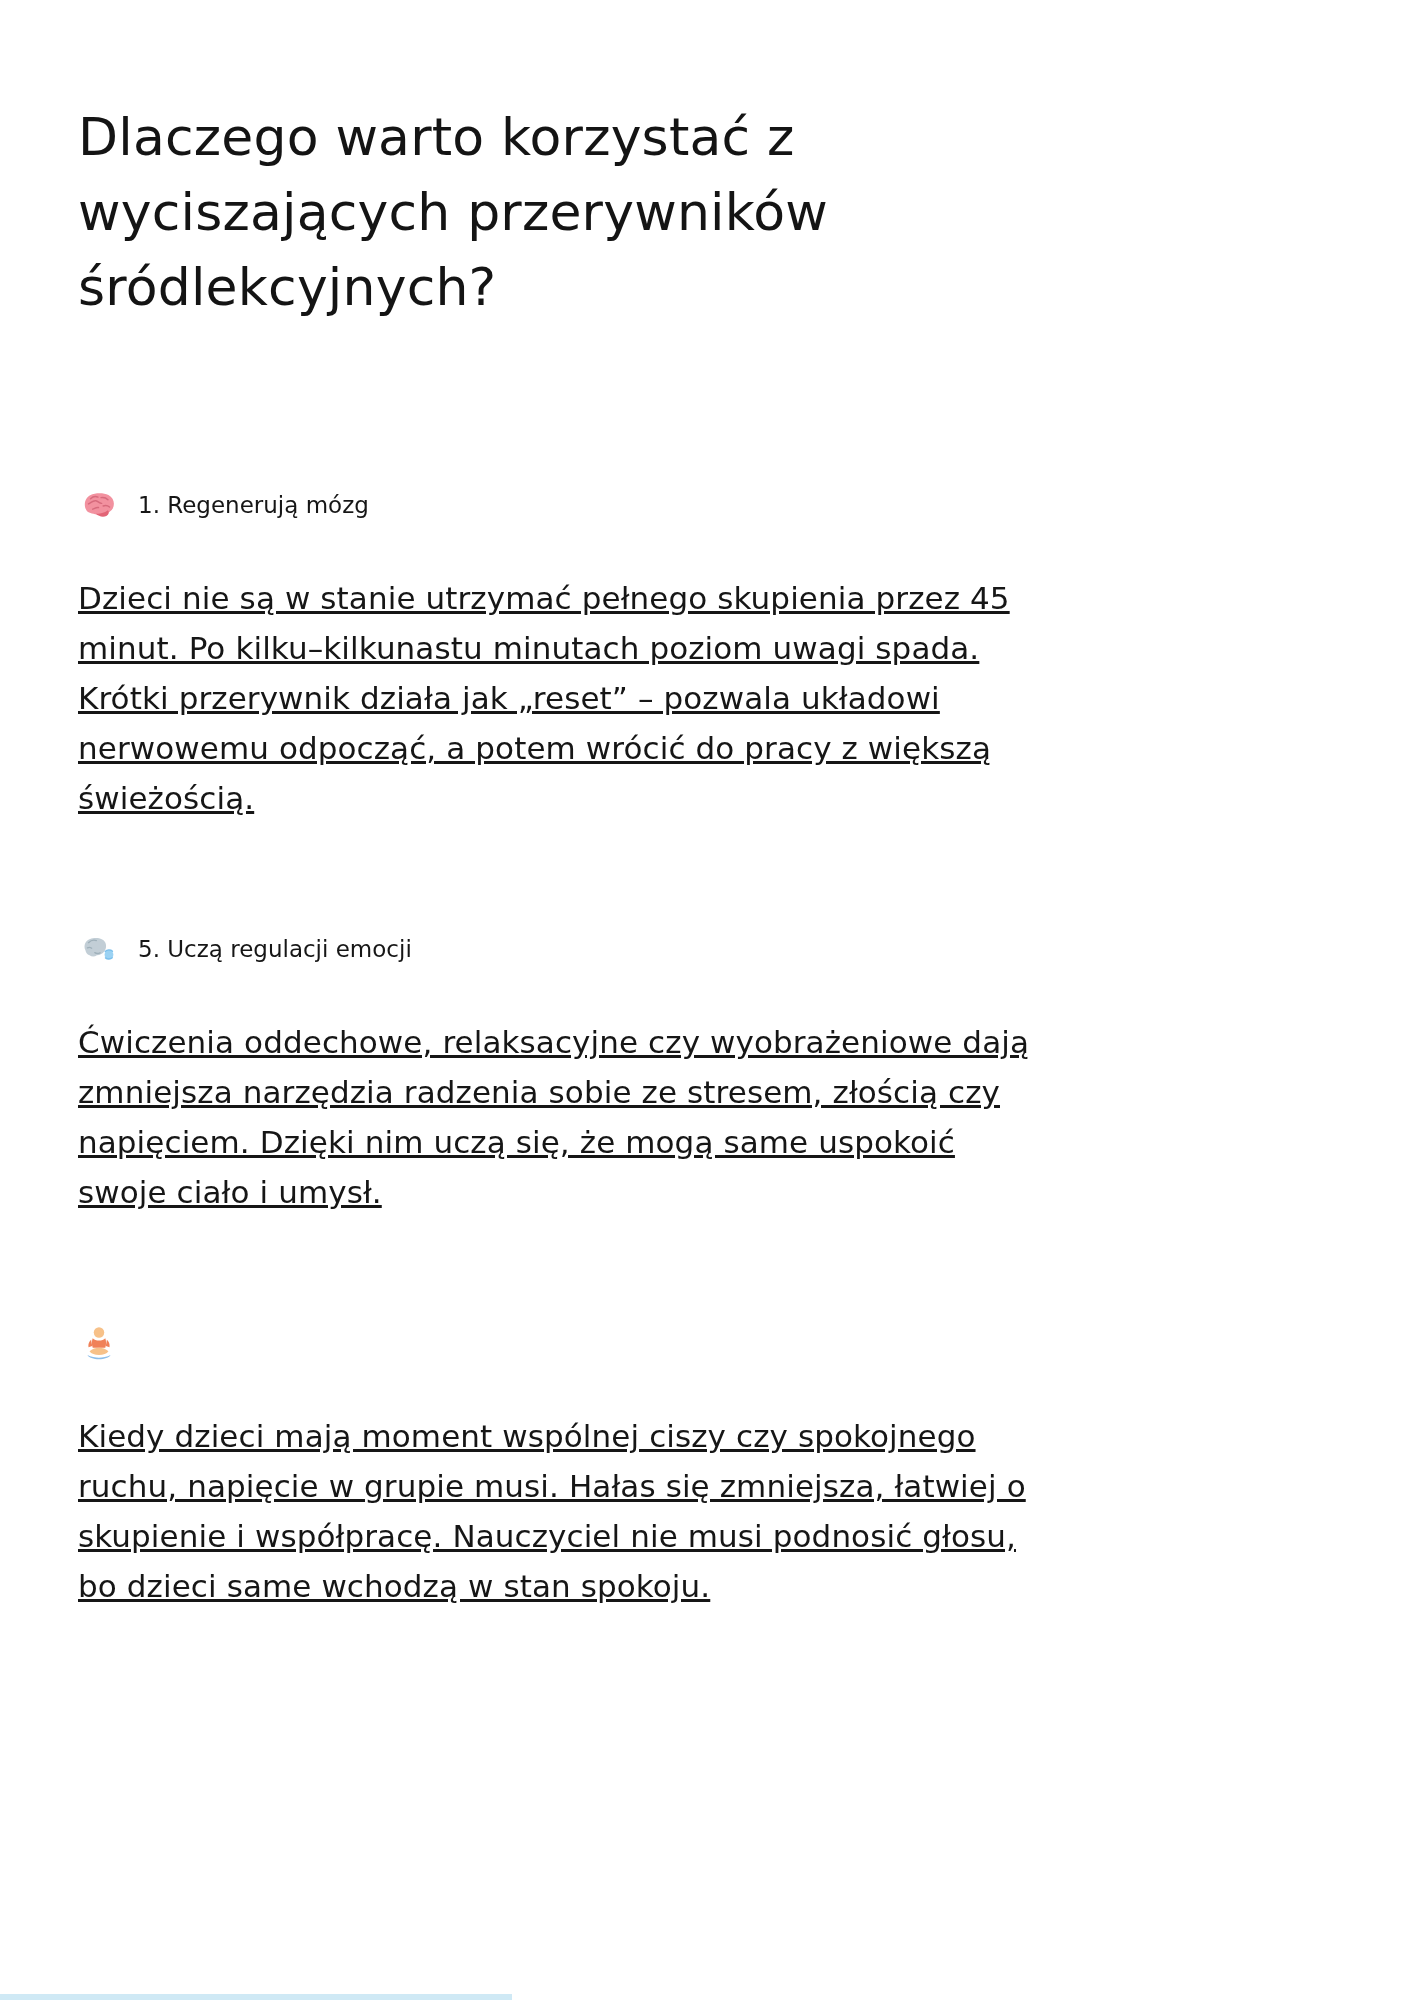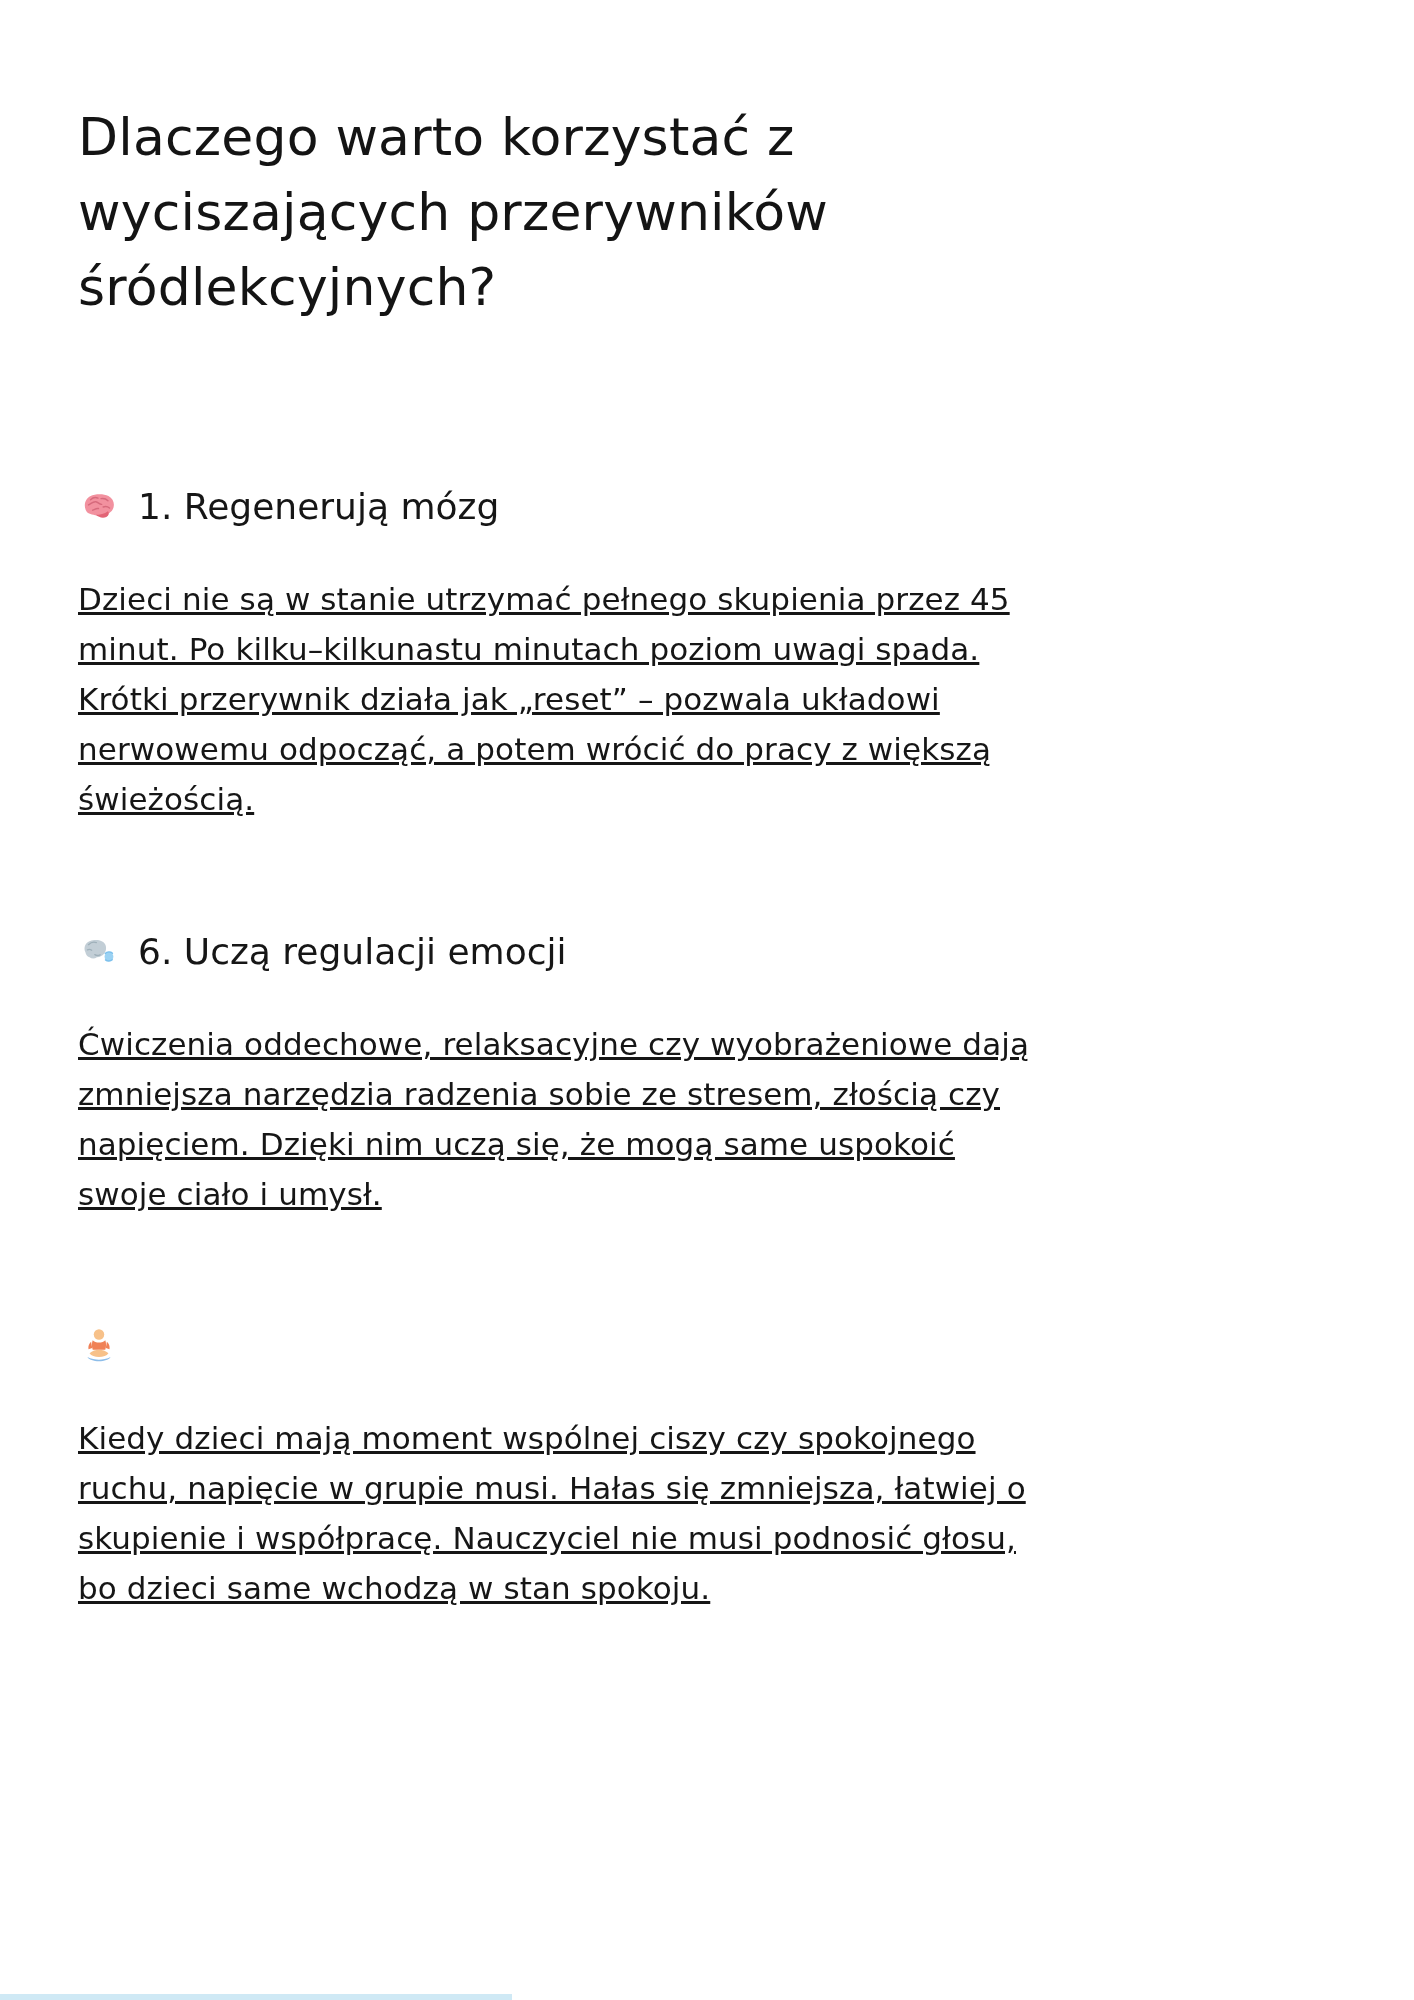--- a/index.html
+++ b/index.html
@@ -29,21 +29,21 @@
     line-height: 75px;
     letter-spacing: 0.2px;
     max-width: 1180px;
     color: #141414;
   }
   .section { margin: 0; }
   .section-heading {
     display: flex;
     align-items: center;
     gap: 18px;
-    font-size: 36px;
+    font-size: 23px;
     font-weight: 400;
     margin: 0 0 46px 0;
     line-height: 1.2;
     color: #161616;
   }
   .section-heading .icon {
     width: 42px;
     height: 42px;
     flex: 0 0 auto;
     display: inline-flex;
@@ -94,21 +94,21 @@
   <div class="section">
     <div class="section-heading">
       <span class="icon">
         <svg viewBox="0 0 40 40" xmlns="http://www.w3.org/2000/svg">
           <path d="M7 20c-2-4 0-9 4.5-10.5C15 8 21 8 24 10.5c3.5 2.8 3.5 8 1 11-1.5 2-4 3.5-7 3.5-2 1.5-5 1.5-7 0-2.5-.5-3.5-3-4-5z" fill="#c2ced6"></path>
           <path d="M10 13c2-2 5-2.8 7.5-2M9 18c1.5-.8 2.8-.5 4 .3M16 22.5c1.5 1 3.5 1 5 .2" stroke="#9fb0ba" stroke-width="1.3" fill="none" stroke-linecap="round"></path>
           <circle cx="29.5" cy="24.5" r="4.2" fill="#9bd2f3"></circle>
           <path d="M26 21.5c1.5-1.8 5-2 6.8-.3M26.2 27.5c1.8 1.5 4.8 1.3 6.4-.2" stroke="#7cc0ec" stroke-width="1.4" fill="none" stroke-linecap="round"></path>
         </svg>
       </span>
-      <span>6. Uczą regulacji emocji</span>
+      <span>5. Uczą regulacji emocji</span>
     </div>
     <p class="section-body">Ćwiczenia oddechowe, relaksacyjne czy wyobrażeniowe dają zmniejsza narzędzia radzenia sobie ze stresem, złością czy napięciem. Dzięki nim uczą się, że mogą same uspokoić swoje ciało i umysł.</p>
   </div>
 
   <div class="section">
     <div class="section-heading">
       <span class="icon">
         <svg viewBox="0 0 40 40" xmlns="http://www.w3.org/2000/svg">
           <circle cx="20" cy="9" r="5" fill="#f7c189"></circle>
           <path d="M14 14.5c-1 3-1 6 0 9h12c1-3 1-6 0-9-2.5 3-9.5 3-12 0z" fill="#f08157"></path>

